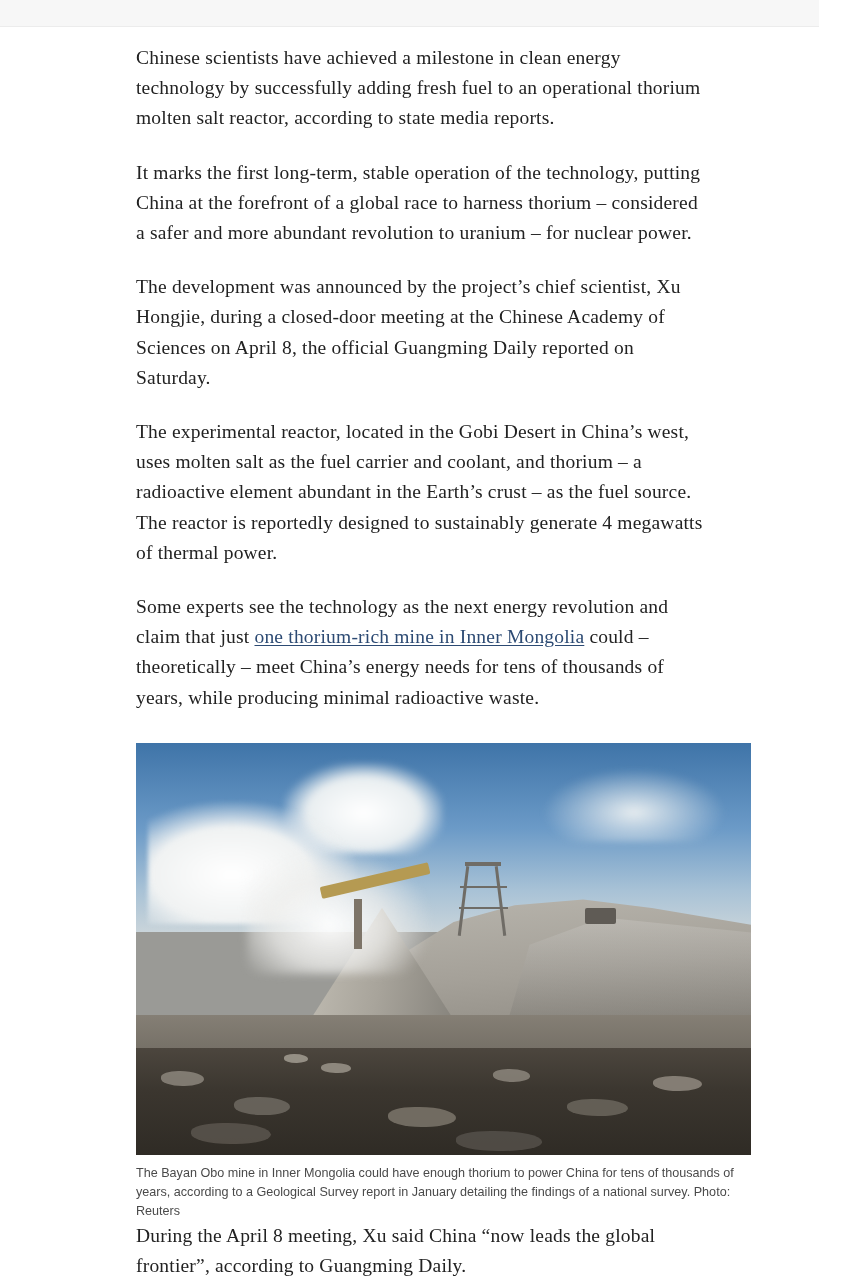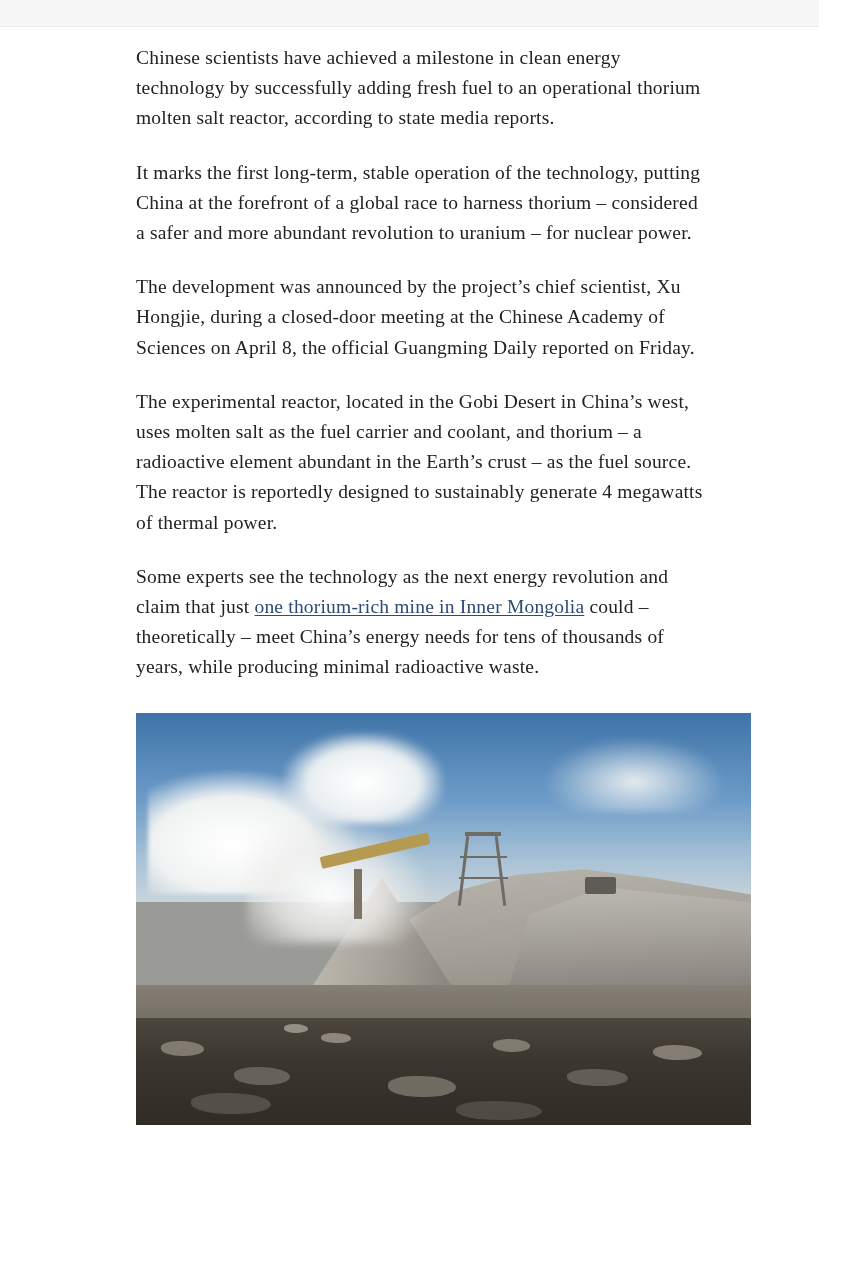--- a/index.html
+++ b/index.html
@@ -194,21 +194,21 @@
 <body>
 
 <div class="page">
 
   <div class="topbar"></div>
 
   <div class="article">
 
     <p class="first">Chinese scientists have achieved a milestone in clean energy technology by successfully adding fresh fuel to an operational thorium molten salt reactor, according to state media reports.</p>
     <p>It marks the first long-term, stable operation of the technology, putting China at the forefront of a global race to harness thorium – considered a safer and more abundant revolution to uranium – for nuclear power.</p>
-    <p>The development was announced by the project’s chief scientist, Xu Hongjie, during a closed-door meeting at the Chinese Academy of Sciences on April 8, the official Guangming Daily reported on Friday.</p>
+    <p>The development was announced by the project’s chief scientist, Xu Hongjie, during a closed-door meeting at the Chinese Academy of Sciences on April 8, the official Guangming Daily reported on Saturday.</p>
     <p>The experimental reactor, located in the Gobi Desert in China’s west, uses molten salt as the fuel carrier and coolant, and thorium – a radioactive element abundant in the Earth’s crust – as the fuel source. The reactor is reportedly designed to sustainably generate 4 megawatts of thermal power.</p>
 
     <p><span>Some experts see the technology as the next energy revolution and claim that just </span><a class="inline-link" href="#">one thorium-rich mine in Inner Mongolia</a><span> could – theoretically – meet China’s energy needs for tens of thousands of years, while producing minimal radioactive waste.</span></p>
 
     <div class="figure">
       <div class="figure-img" aria-label="Gravel and rubble piles at an open-pit mine with conveyor machinery under a blue sky">
         <div class="sky"></div>
         <div class="cloud2"></div>
         <div class="cloud3"></div>
         <div class="cloud1"></div>
@@ -237,17 +237,22 @@
           <div class="rock" style="left:30%;top:14%;width:5%;height:10%;background:#9a948a;"></div>
           <div class="rock" style="left:41%;top:55%;width:11%;height:19%;background:#7b756b;"></div>
           <div class="rock" style="left:58%;top:20%;width:6%;height:12%;"></div>
           <div class="rock" style="left:70%;top:48%;width:10%;height:16%;background:#6b665d;"></div>
           <div class="rock" style="left:84%;top:26%;width:8%;height:14%;background:#908a80;"></div>
           <div class="rock" style="left:9%;top:70%;width:13%;height:20%;background:#5a554d;"></div>
           <div class="rock" style="left:52%;top:78%;width:14%;height:18%;background:#55504a;"></div>
           <div class="rock" style="left:24%;top:6%;width:4%;height:8%;background:#a29c92;"></div>
         </div>
       </div>
+      <div class="figcap">
+        <span>The Bayan Obo mine in Inner Mongolia could have enough thorium to power China for tens of thousands of years, according to a Geological Survey report in January detailing the findings of a national survey.</span>
+        <span>Photo: Reuters</span>
+      </div>
     </div>
 
+    <p class="after-fig">During the April 8 meeting, Xu said China “now leads the global frontier”, according to Guangming Daily.</p>
 
   </div>
 </div>
 
 </body></html>

